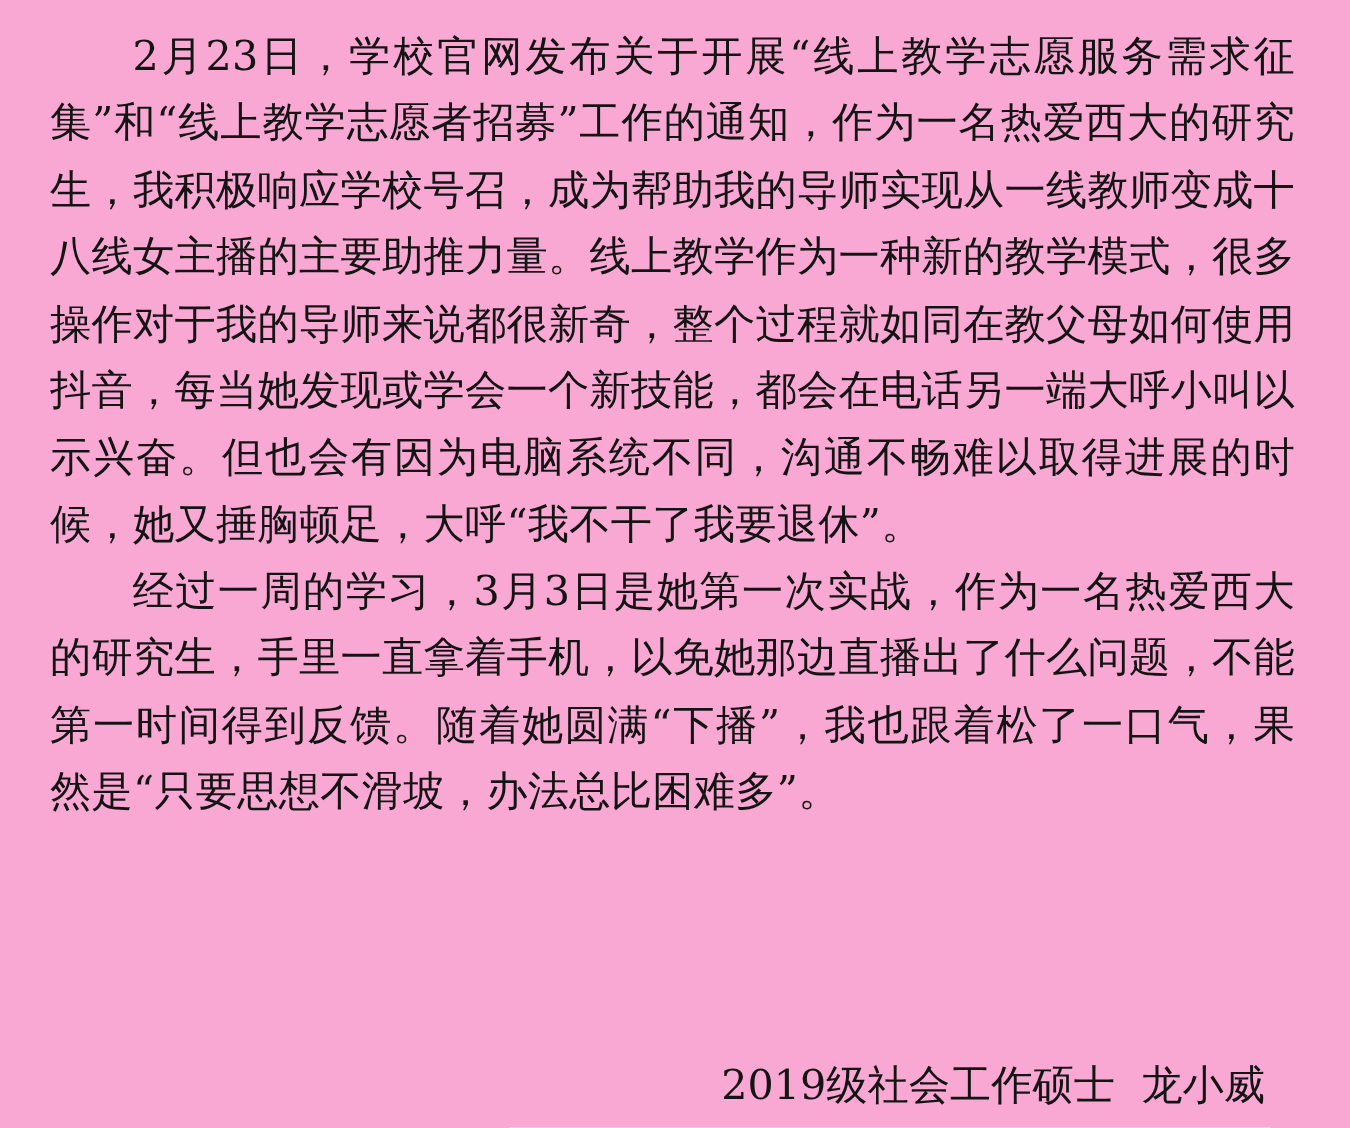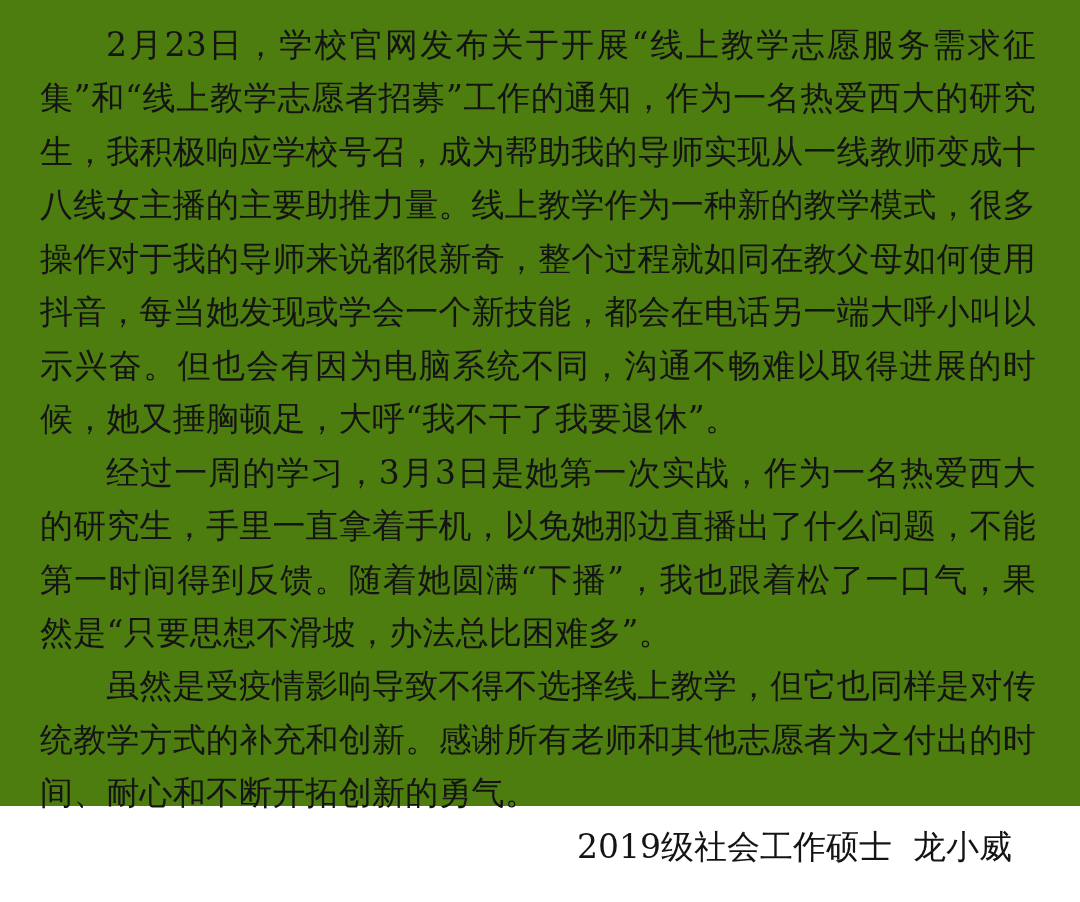--- a/index.html
+++ b/index.html
@@ -10,25 +10,26 @@
     width: 1080px;
     height: 902px;
     background: #ffffff;
     font-family: "DejaVu Serif", "Liberation Serif", serif;
     color: #1a1a1a;
     overflow: hidden;
   }
   .page {
     box-sizing: border-box;
     width: 1080px;
-    height: 806px;
+    height: 902px;
     padding: 18px 44px 10px 40px;
-    background: #4d7c0f;
+    background: #f9a8d4;
     display: flex;
     flex-direction: column;
+    justify-content: space-between;
   }
   .article-body {
     flex: 0 0 auto;
   }
   .para {
     margin: 0 0 0 0;
     text-indent: 2em;
     font-size: 33px;
     line-height: 1.62;
     letter-spacing: 0.2px;
@@ -47,16 +48,15 @@
     white-space: pre;
   }
 </style>
 </head>
 <body>
 
 <div class="page">
   <div class="article-body">
     <p class="para">2月23日，学校官网发布关于开展“线上教学志愿服务需求征集”和“线上教学志愿者招募”工作的通知，作为一名热爱西大的研究生，我积极响应学校号召，成为帮助我的导师实现从一线教师变成十八线女主播的主要助推力量。线上教学作为一种新的教学模式，很多操作对于我的导师来说都很新奇，整个过程就如同在教父母如何使用抖音，每当她发现或学会一个新技能，都会在电话另一端大呼小叫以示兴奋。但也会有因为电脑系统不同，沟通不畅难以取得进展的时候，她又捶胸顿足，大呼“我不干了我要退休”。</p>
     <p class="para">经过一周的学习，3月3日是她第一次实战，作为一名热爱西大的研究生，手里一直拿着手机，以免她那边直播出了什么问题，不能第一时间得到反馈。随着她圆满“下播”，我也跟着松了一口气，果然是“只要思想不滑坡，办法总比困难多”。</p>
-    <p class="para">虽然是受疫情影响导致不得不选择线上教学，但它也同样是对传统教学方式的补充和创新。感谢所有老师和其他志愿者为之付出的时间、耐心和不断开拓创新的勇气。</p>
   </div>
   <div class="signature">2019级社会工作硕士  龙小威</div>
 </div>
 
 </body></html>

